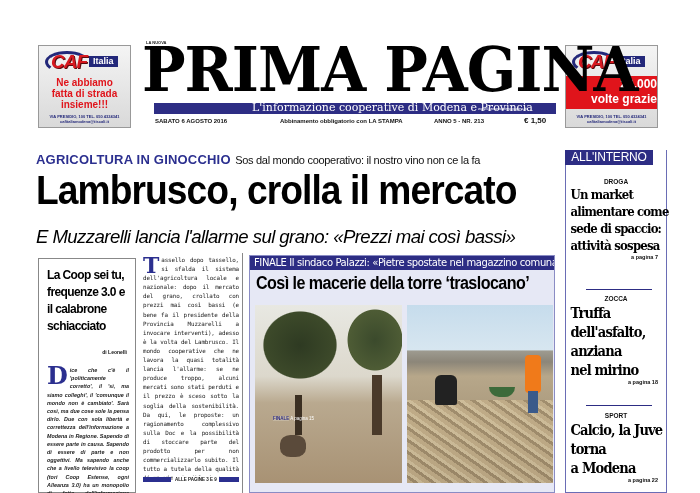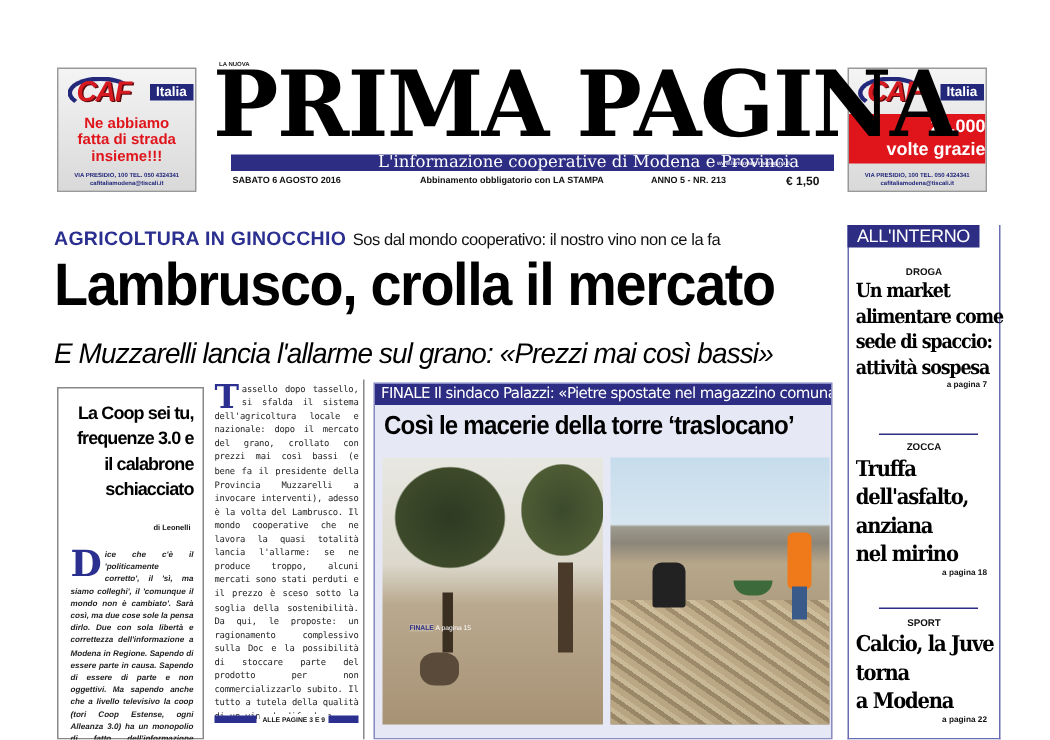--- a/index.html
+++ b/index.html
@@ -9,21 +9,21 @@
     
     .ad { position: absolute; top: 45px; width: 93px; height: 83px; border: 1px solid #999;
           background: linear-gradient(#f4f4f4, #d9d9d9); overflow: hidden; }
     .ad-left { left: 38px; }
     .ad-right { left: 565px; }
     .caf-logo { position: absolute; top: 3px; left: 6px; width: 82px; height: 24px; }
     .caf-swoosh { position: absolute; left: 0; top: 2px; width: 44px; height: 22px; border-radius: 50%;
                   border: 3px solid #23287a; border-right-color: transparent; border-bottom-color: transparent; }
     .caf-text { position: absolute; left: 6px; top: 3px; font: 900 19px/20px "Liberation Sans", sans-serif;
                 color: #d71920; letter-spacing: -1px; font-style: italic; text-shadow: 1px 1px 0 #5a0b0e; }
-    .caf-italia { position: absolute; left: 55px; top: 7px; background: #23287a; color: #fff;
+    .caf-italia { position: absolute; left: 44px; top: 7px; background: #23287a; color: #fff;
                   font: bold 9px/11px "Liberation Sans", sans-serif; padding: 0 4px; }
     .ad-slogan-left { position: absolute; top: 31px; left: 0; right: 0; text-align: center;
                       color: #e0141b; font: bold 10px/11px "Liberation Sans", sans-serif; }
     .ad-slogan-right { position: absolute; top: 30px; left: 0; right: 0; height: 33px; background: #e0141b;
                        color: #fff; text-align: right; font: bold 12px/15px "Liberation Sans", sans-serif; padding-top: 1px; }
     .ad-contact { position: absolute; bottom: 3px; left: 0; right: 0; text-align: center;
                   font: bold 4px/5px "Liberation Sans", sans-serif; color: #23287a; }
 
     
     .la-nuova { position: absolute; left: 146px; top: 40px; font: bold 4px "Liberation Sans", sans-serif; color: #222; }
@@ -44,21 +44,21 @@
     .kicker { position: absolute; left: 36px; top: 150px; white-space: nowrap; }
     .kicker-label { color: #2b2f8f; font: 900 13px/14px "Liberation Sans", sans-serif; letter-spacing: 0.2px; }
     .kicker-text { color: #111; font: 11px/14px "Liberation Sans", sans-serif; letter-spacing: -0.3px; margin-left: 0; }
     .headline { position: absolute; left: 36px; top: 168px; font: 900 40px/44px "Liberation Sans", sans-serif;
                 letter-spacing: -1px; color: #000; transform: scaleX(0.93); transform-origin: left; white-space: nowrap; }
     .subhead { position: absolute; left: 36px; top: 226px; font: italic 19px/22px "Liberation Sans", sans-serif;
                color: #000; letter-spacing: -0.6px; white-space: nowrap; transform: scaleX(0.98); transform-origin: left; }
 
     
     .coop-box { position: absolute; left: 38px; top: 258px; width: 98px; height: 235px; border: 1px solid #888; }
-    .coop-title { position: absolute; left: 8px; top: 8px; width: 82px; text-align: right;
+    .coop-title { position: absolute; left: 8px; top: 8px; width: 82px; text-align: left;
                   font: 900 12px/17px "Liberation Sans", sans-serif; letter-spacing: -0.6px; color: #000; }
     .coop-author { position: absolute; right: 8px; top: 90px; font: bold 5px "Liberation Sans", sans-serif; }
     .coop-body { position: absolute; left: 8px; top: 107px; width: 82px; font: italic bold 5.4px/8.2px "Liberation Sans", sans-serif;
                  color: #222; text-align: justify; }
     .dropcap-d { float: left; font: bold 24px/20px "DejaVu Serif", serif; color: #2b2f8f; margin-right: 2px; }
 
     
     .mid-col { position: absolute; left: 139px; top: 253px; width: 104px; height: 240px;
                border-right: 1px solid #888; }
     .mid-body { position: absolute; left: 4px; top: 3px; width: 96px; font: 5.9px/9.1px "DejaVu Sans Mono", monospace;

